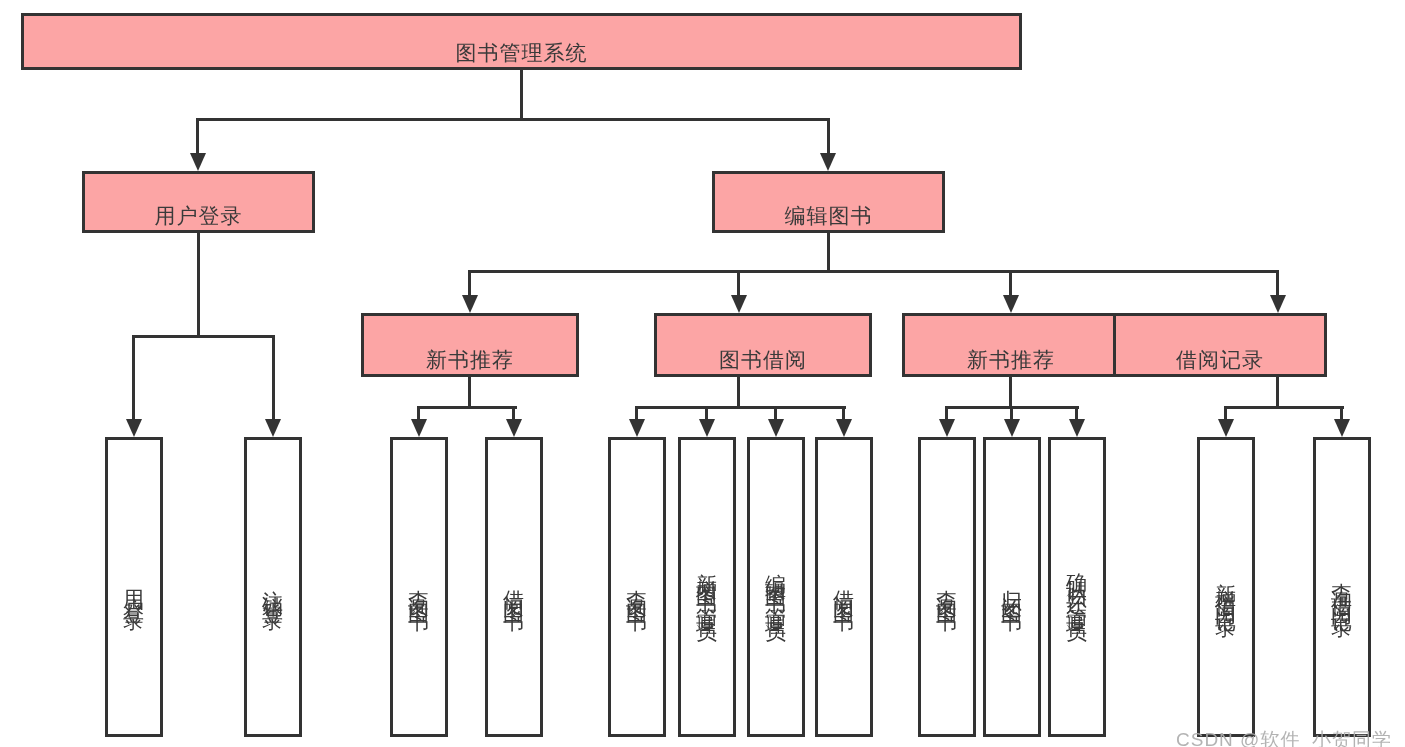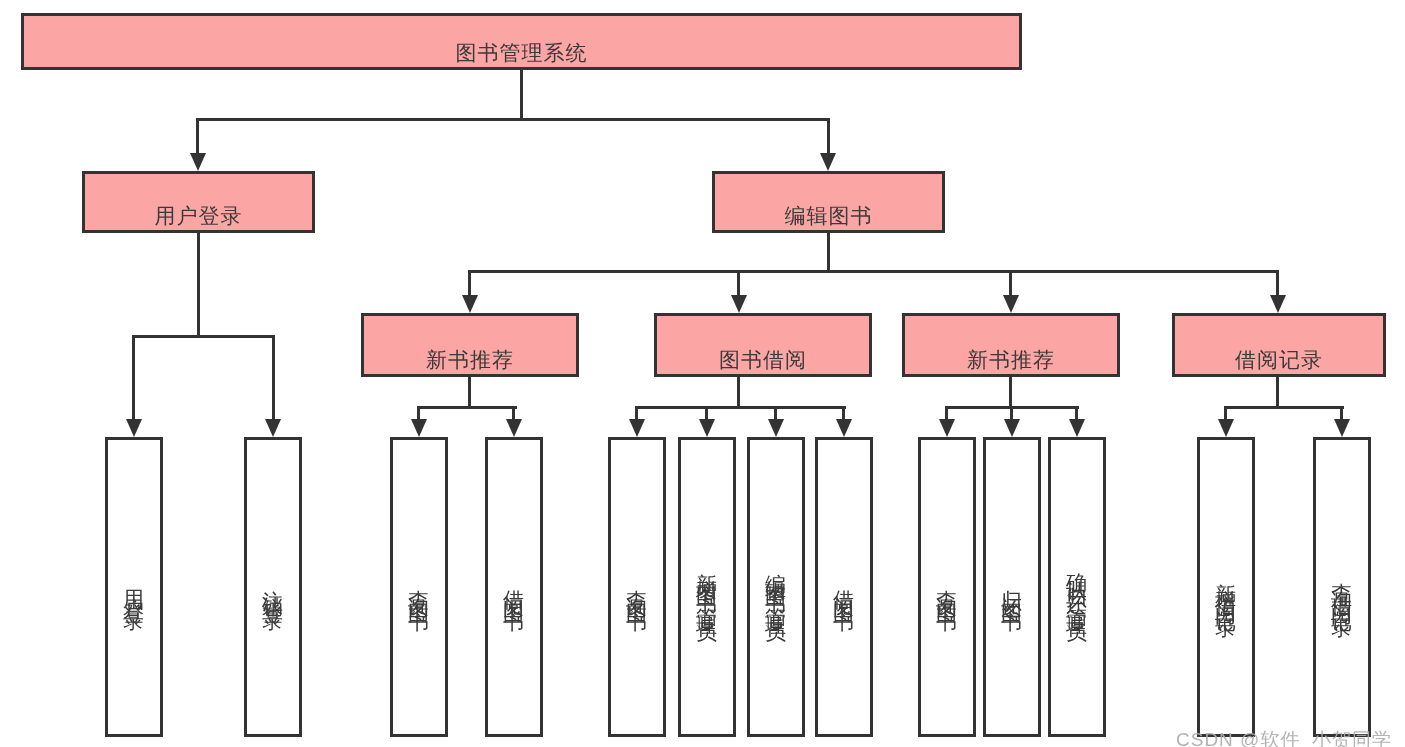--- a/index.html
+++ b/index.html
@@ -113,21 +113,21 @@
 
   <div class="box" style="left:361px; top:313px; width:218px; height:64px;">
     <span>新书推荐</span>
   </div>
   <div class="box" style="left:654px; top:313px; width:218px; height:64px;">
     <span>图书借阅</span>
   </div>
   <div class="box" style="left:902px; top:313px; width:218px; height:64px;">
     <span>新书推荐</span>
   </div>
-  <div class="box" style="left:1172px; top:313px; width:214px; height:64px;">
+  <div class="box" style="left:1113px; top:313px; width:214px; height:64px;">
     <span>借阅记录</span>
   </div>
 
   <div class="vline" style="left:468px; top:377px; height:31px;"></div>
   <div class="hline" style="left:417px; top:406px; width:100px;"></div>
   <div class="vline" style="left:417px; top:406px; height:16px;"></div>
   <div class="vline" style="left:512px; top:406px; height:16px;"></div>
   <div class="arrow" style="left:411px; top:419px;"></div>
   <div class="arrow" style="left:506px; top:419px;"></div>
 

